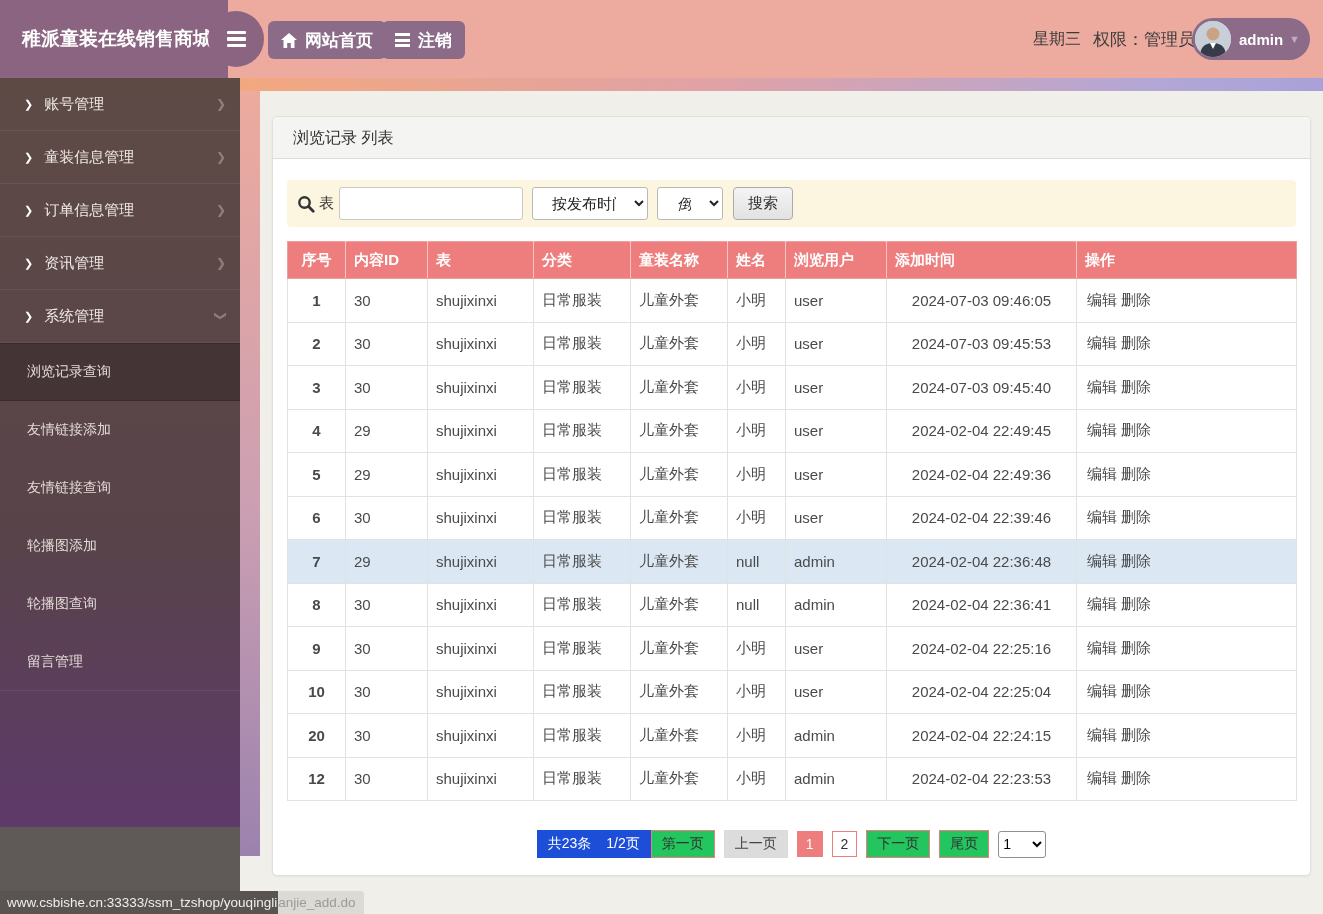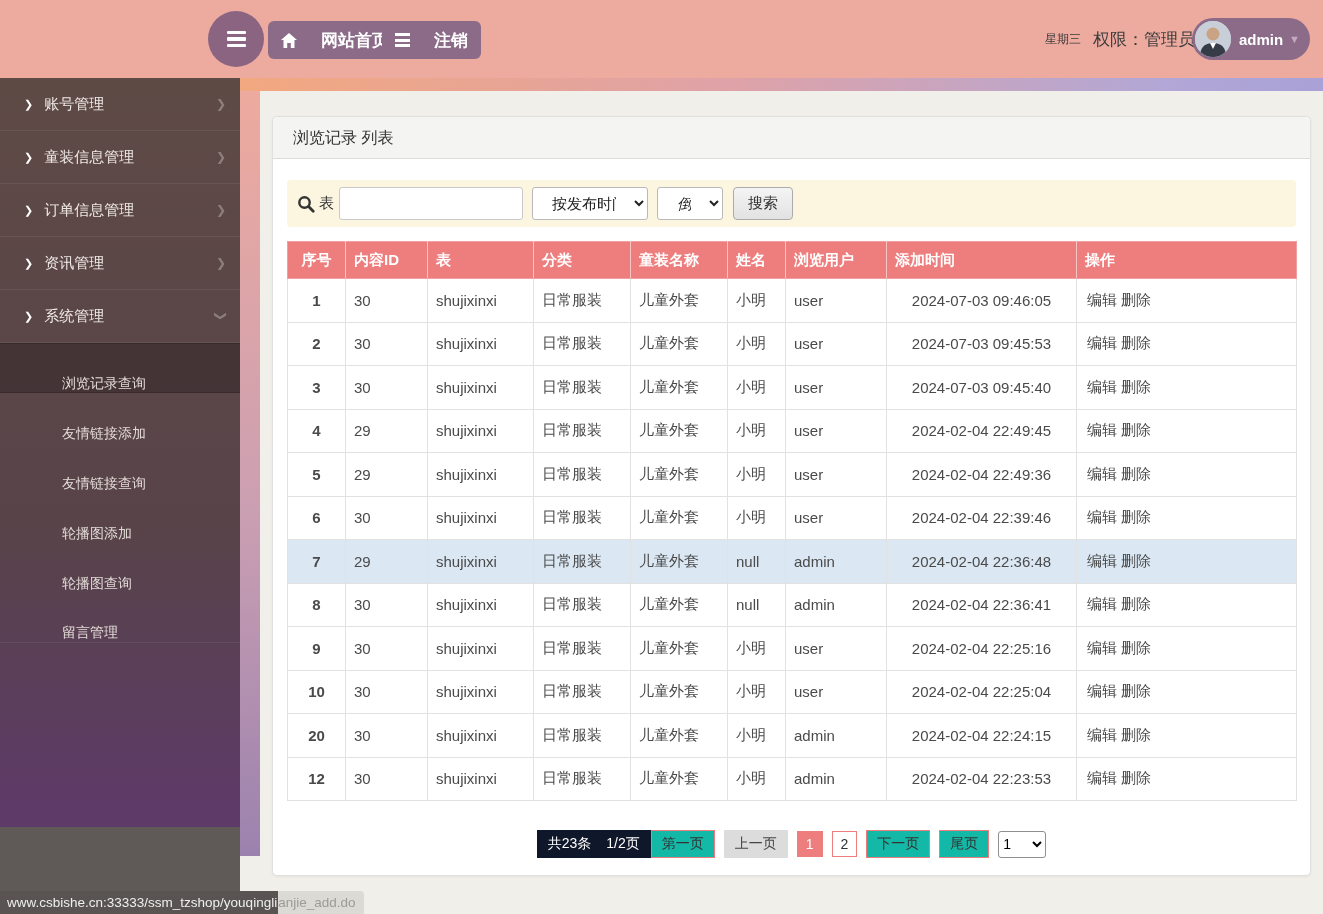--- a/index.html
+++ b/index.html
@@ -10,49 +10,49 @@
   }
   
   .header { position:absolute; left:0; top:0; width:1323px; height:78px; background:#edaba0; z-index:5; }
   .logo-block { position:absolute; left:0; top:0; width:228px; height:78px; background:#8a6481; }
   .logo-text { line-height:78px; padding-left:22px; color:#fff; font-size:19px; font-weight:600; white-space:nowrap; }
   .hamburger-circle { position:absolute; left:208px; top:11px; width:56px; height:56px; border-radius:50%;
     background:#8a6481; display:flex; align-items:center; justify-content:center; cursor:pointer; }
   .hamburger-icon { display:flex; flex-direction:column; gap:3px; }
   .hamburger-icon i { display:block; width:19px; height:3.5px; background:#fff; border-radius:1px; }
   .hdr-btn { position:absolute; top:21px; height:38px; border-radius:6px; background:#8b6b88; color:#fff;
-    font-size:17px; font-weight:bold; display:flex; align-items:center; gap:24px; padding:0 13px; cursor:pointer; border:none; }
+    font-size:17px; font-weight:bold; display:flex; align-items:center; gap:8px; padding:0 13px; cursor:pointer; border:none; }
   .hdr-btn svg { display:block; }
   .btn-home { left:268px; }
   .btn-logout { left:382px; }
   .list-icon { display:flex; flex-direction:column; gap:2.5px; }
   .list-icon i { display:block; width:15px; height:3px; background:#fff; }
   .hdr-info { position:absolute; right:128px; top:0; height:78px; display:flex; align-items:center; color:#3b3b3b; font-size:17px; white-space:nowrap; }
-  .hdr-info .weekday { font-size:12px; margin-left:8px; }
+  .hdr-info .weekday { font-size:16px; margin-left:8px; }
   .hdr-info .perm { margin-left:12px; }
   .avatar-pill { position:absolute; right:13px; top:18px; height:42px; border-radius:21px; background:#8b6b88;
     display:flex; align-items:center; padding:3px 10px 3px 3px; cursor:pointer; }
   .avatar-img { width:36px; height:36px; border-radius:50%; overflow:hidden; background:#cdd4db; flex:0 0 36px; }
   .avatar-name { color:#fff; font-weight:bold; font-size:15px; margin:0 6px 0 8px; }
   .avatar-caret { color:#c4a8c1; font-size:11px; }
   
   .top-strip { position:absolute; left:240px; top:78px; width:1083px; height:13px;
     background:linear-gradient(90deg,#f2a87f 0%,#dfa2a7 45%,#b2a7d6 85%,#a9a1d7 100%); z-index:4; }
   .side-strip { position:absolute; left:240px; top:91px; width:20px; height:765px;
     background:linear-gradient(180deg,#edaa9e 0%,#cb9fb2 55%,#9b82ae 100%); z-index:3; }
   
   .sidebar { position:absolute; left:0; top:78px; width:240px; height:749px;
     background:linear-gradient(180deg,#5e4a45 0%,#58434a 62%,#5e3a6a 100%); z-index:4; }
   .sidebar-bottom { position:absolute; left:0; top:827px; width:240px; height:87px; background:#5f5a57; z-index:4; }
   .menu-item { height:53px; display:flex; align-items:center; padding:0 14px 0 24px; color:#efe9e6; font-size:15px;
     border-bottom:1px solid rgba(255,255,255,0.07); cursor:pointer; }
   .menu-item .chev-l { font-size:11px; margin-right:11px; color:#fff; }
   .menu-item .chev-r { margin-left:auto; font-size:12px; color:rgba(255,255,255,0.30); }
   .menu-item .chev-r.down { transform:rotate(90deg); }
-  .submenu-item { height:50px; display:flex; align-items:flex-end; padding-left:62px; color:#e2dad6; font-size:14px; cursor:pointer; }
+  .submenu-item { height:58px; display:flex; align-items:center; padding-left:27px; color:#e2dad6; font-size:14px; cursor:pointer; }
   .submenu-item.active { background:rgba(22,12,14,0.30); box-shadow:inset 0 1px 0 rgba(0,0,0,0.18), inset 0 -1px 0 rgba(0,0,0,0.18); }
   .submenu-item:last-child { border-bottom:1px solid rgba(255,255,255,0.07); }
   
   .panel { position:absolute; left:272px; top:116px; width:1039px; height:760px; background:#fff;
     border:1px solid #e0e0dc; border-radius:5px; box-shadow:0 1px 3px rgba(0,0,0,0.05); z-index:4; }
   .panel-header { height:42px; background:#f4f4f3; border-bottom:1px solid #dcdcdc; border-radius:5px 5px 0 0;
     line-height:41px; padding-left:20px; font-size:16px; color:#333; }
   
   .search-bar { margin:21px 14px 0 14px; height:47px; background:#fcf5df; border-radius:4px;
     display:flex; align-items:center; padding:0 8px; }
@@ -72,41 +72,44 @@
     padding:0 8px; border:1px solid #eea0a0; border-right:1px solid rgba(255,255,255,0.55); }
   table.grid th:last-child { border-right:1px solid #eea0a0; }
   table.grid td { height:43.5px; font-size:15px; color:#4a4a4a; padding:0 8px; border:1px solid #e2e2e2; background:#fff; }
   td.c-no { text-align:center; font-weight:bold; color:#333; }
   td.c-time { text-align:center; }
   td.c-ops { color:#333; }
   tr.hl td { background:#dbe8f4; }
   .op { cursor:pointer; margin:0 2px; }
   
   .pager { margin-top:29px; display:flex; justify-content:center; align-items:center; font-size:14px; }
-  .pg-info { background:#0f172a; color:#fff; padding:5px 11px; display:flex; gap:15px; white-space:nowrap; }
-  .pg-btn { border:1px solid #ee7e7e; background:#14b8a6; color:#333; padding:4px 10px; cursor:pointer; white-space:nowrap; }
+  .pg-info { background:#1d4ed8; color:#fff; padding:5px 11px; display:flex; gap:15px; white-space:nowrap; }
+  .pg-btn { border:1px solid #ee7e7e; background:#22c55e; color:#333; padding:4px 10px; cursor:pointer; white-space:nowrap; }
   .pg-btn.joined { margin-left:0; }
   .pg-gap { margin-left:9px; }
   .pg-btn.disabled { background:#dcdcdc; border:1px solid #dcdcdc; color:#444; }
   .pg-num { border:1px solid #ee7e7e; background:#fff; color:#333; padding:4px 8px; cursor:pointer; min-width:24px; text-align:center; }
   .pg-num.current { background:#ee7e7e; color:#fff; }
   .pg-select { margin-left:9px; height:27px; width:48px; border:1px solid #8f8f8f; border-radius:3px; background:#fff;
     font-size:14px; font-family:inherit; }
   
   .status { position:absolute; left:0; bottom:0; height:23px; display:flex; z-index:10; font-size:13.5px; line-height:23px; }
   .status-main { background:#595451; color:#efefef; padding:0 1px 0 7px; white-space:nowrap; }
   .status-tail { background:#dcdad5; color:#9b9b98; padding:0 9px 0 0; border-radius:0 4px 0 0; white-space:nowrap; }
 </style>
 </head>
 <body>
 
 <div class="header">
   <div class="hdr-info">
     <span class="weekday">星期三</span>
     <span class="perm">权限：管理员</span>
+  </div>
+  <div class="logo-block">
+    <div class="logo-text">稚派童装在线销售商城</div>
   </div>
   <div class="hamburger-circle">
     <span class="hamburger-icon">
         <i></i>
         <i></i>
         <i></i>
       </span>
   </div>
   <button class="hdr-btn btn-home">
     <svg width="16" height="15" viewBox="0 0 16 15">

